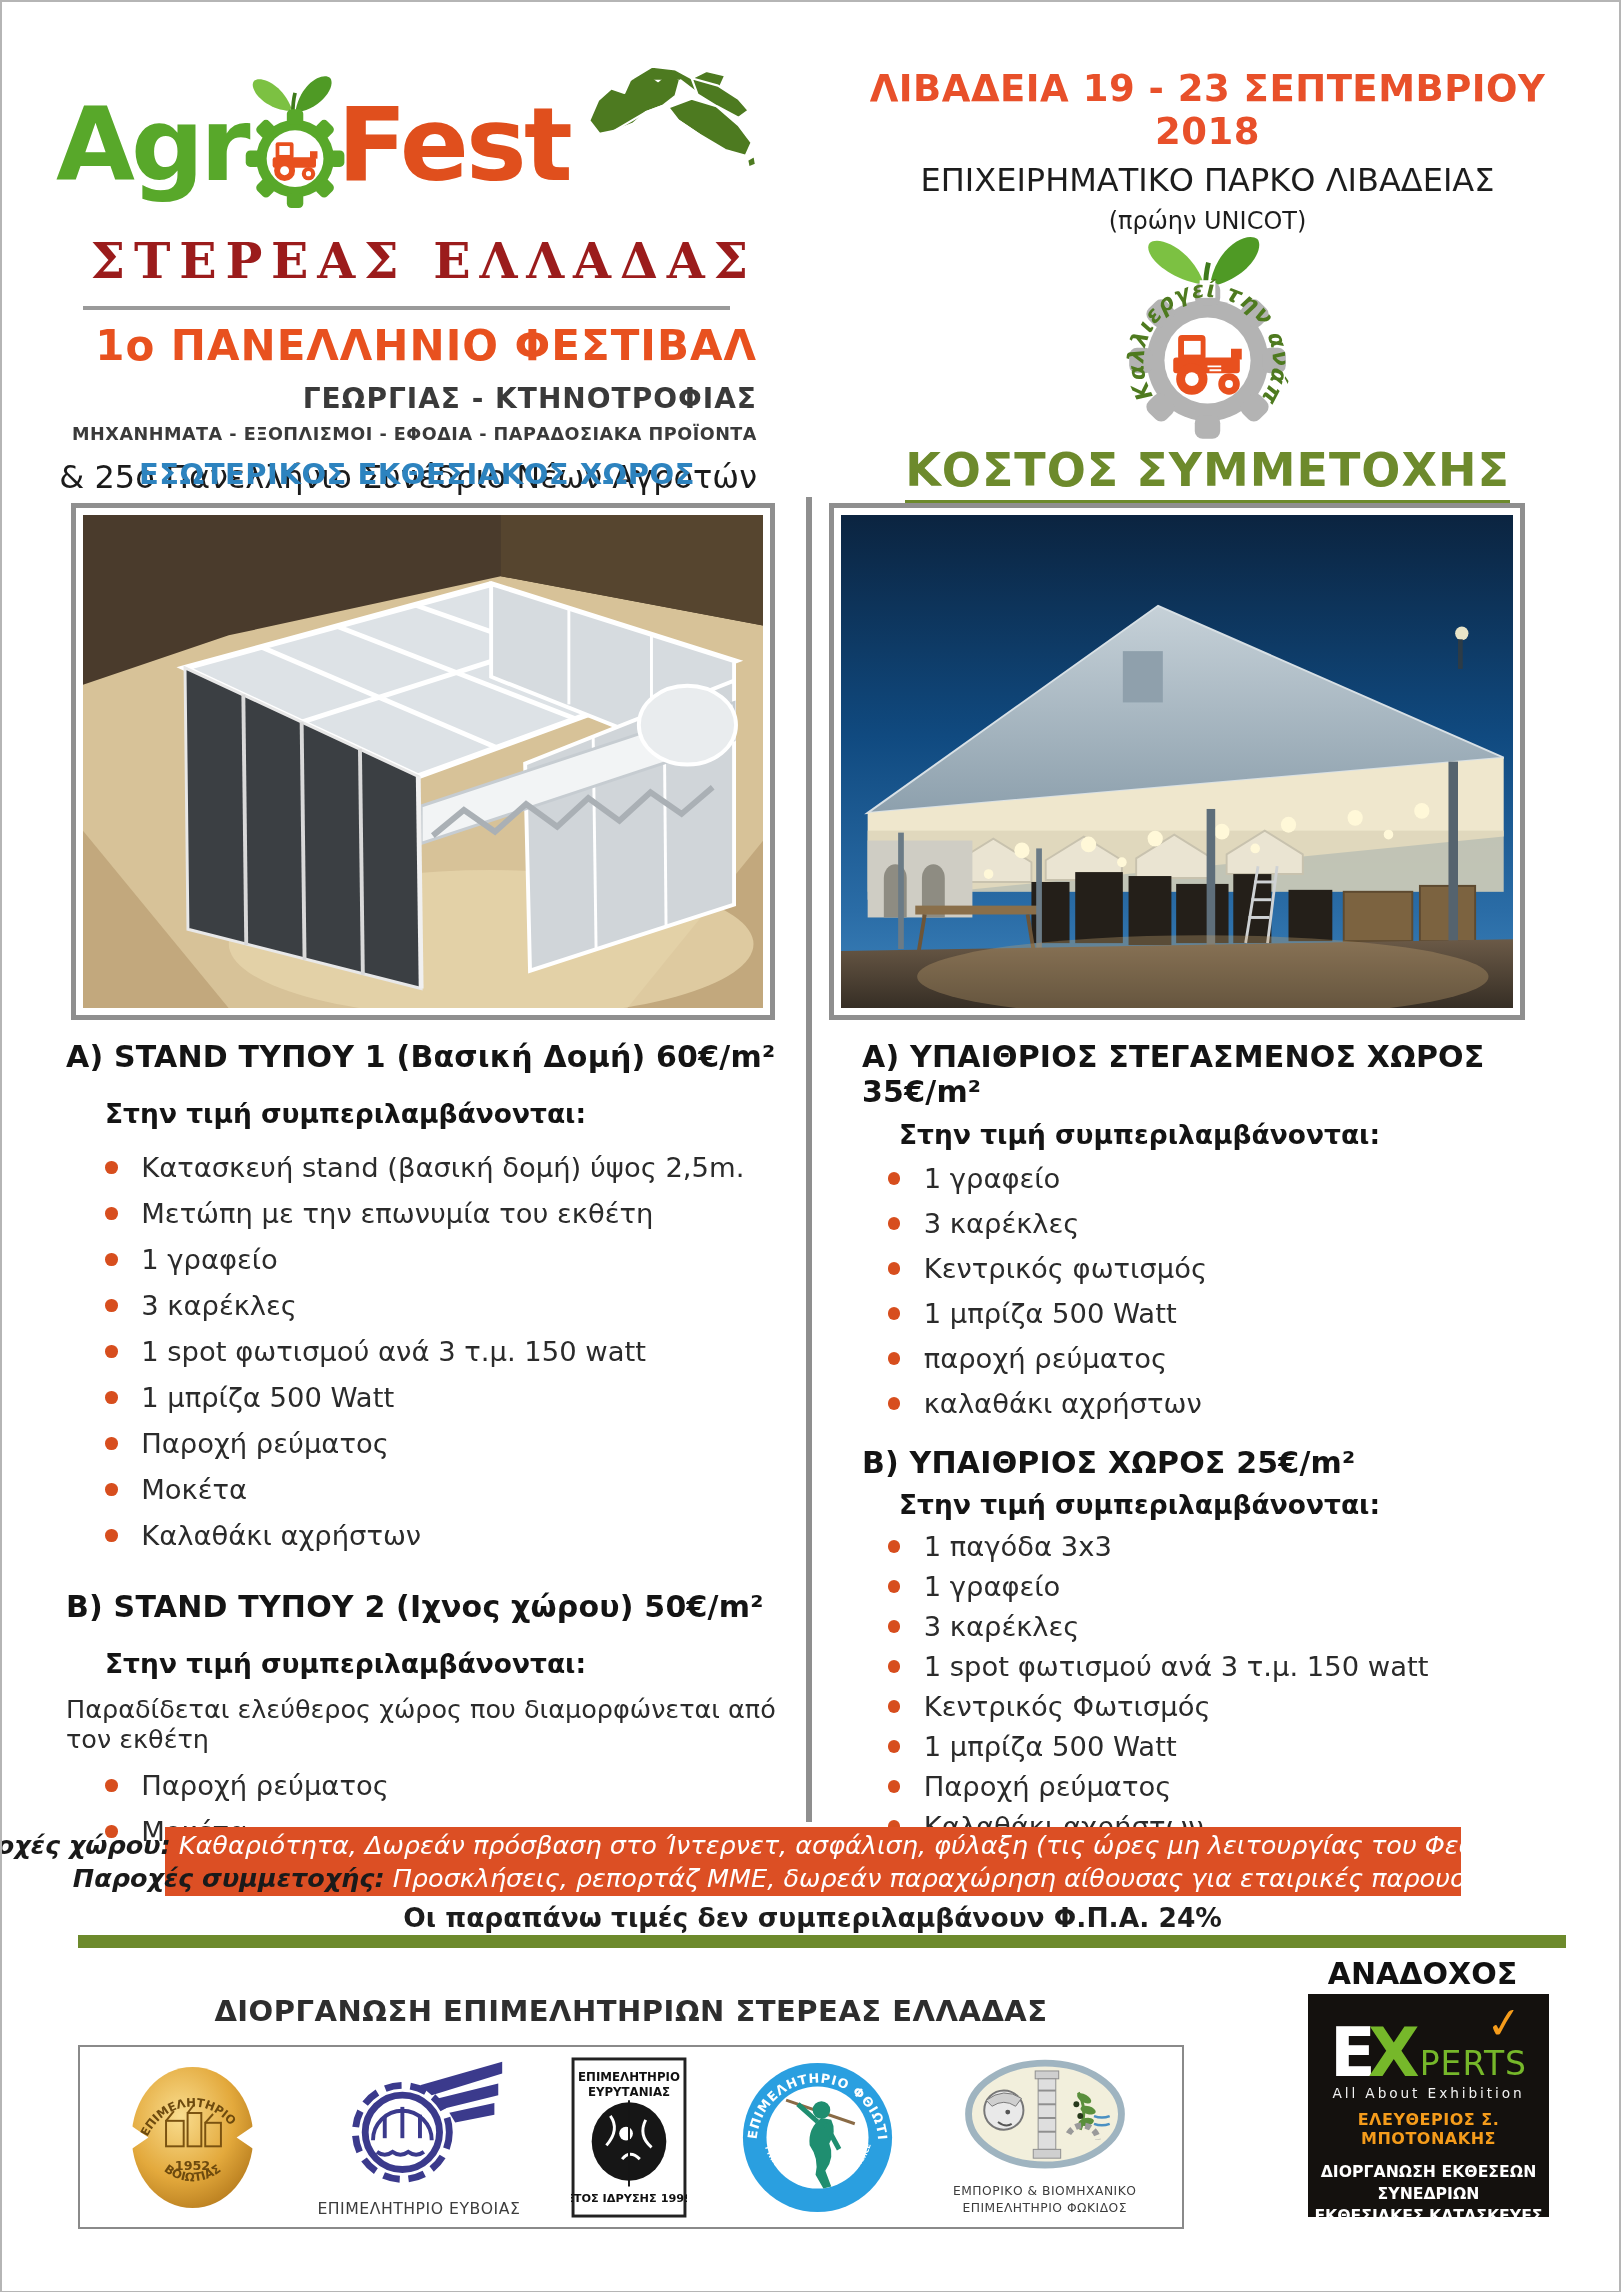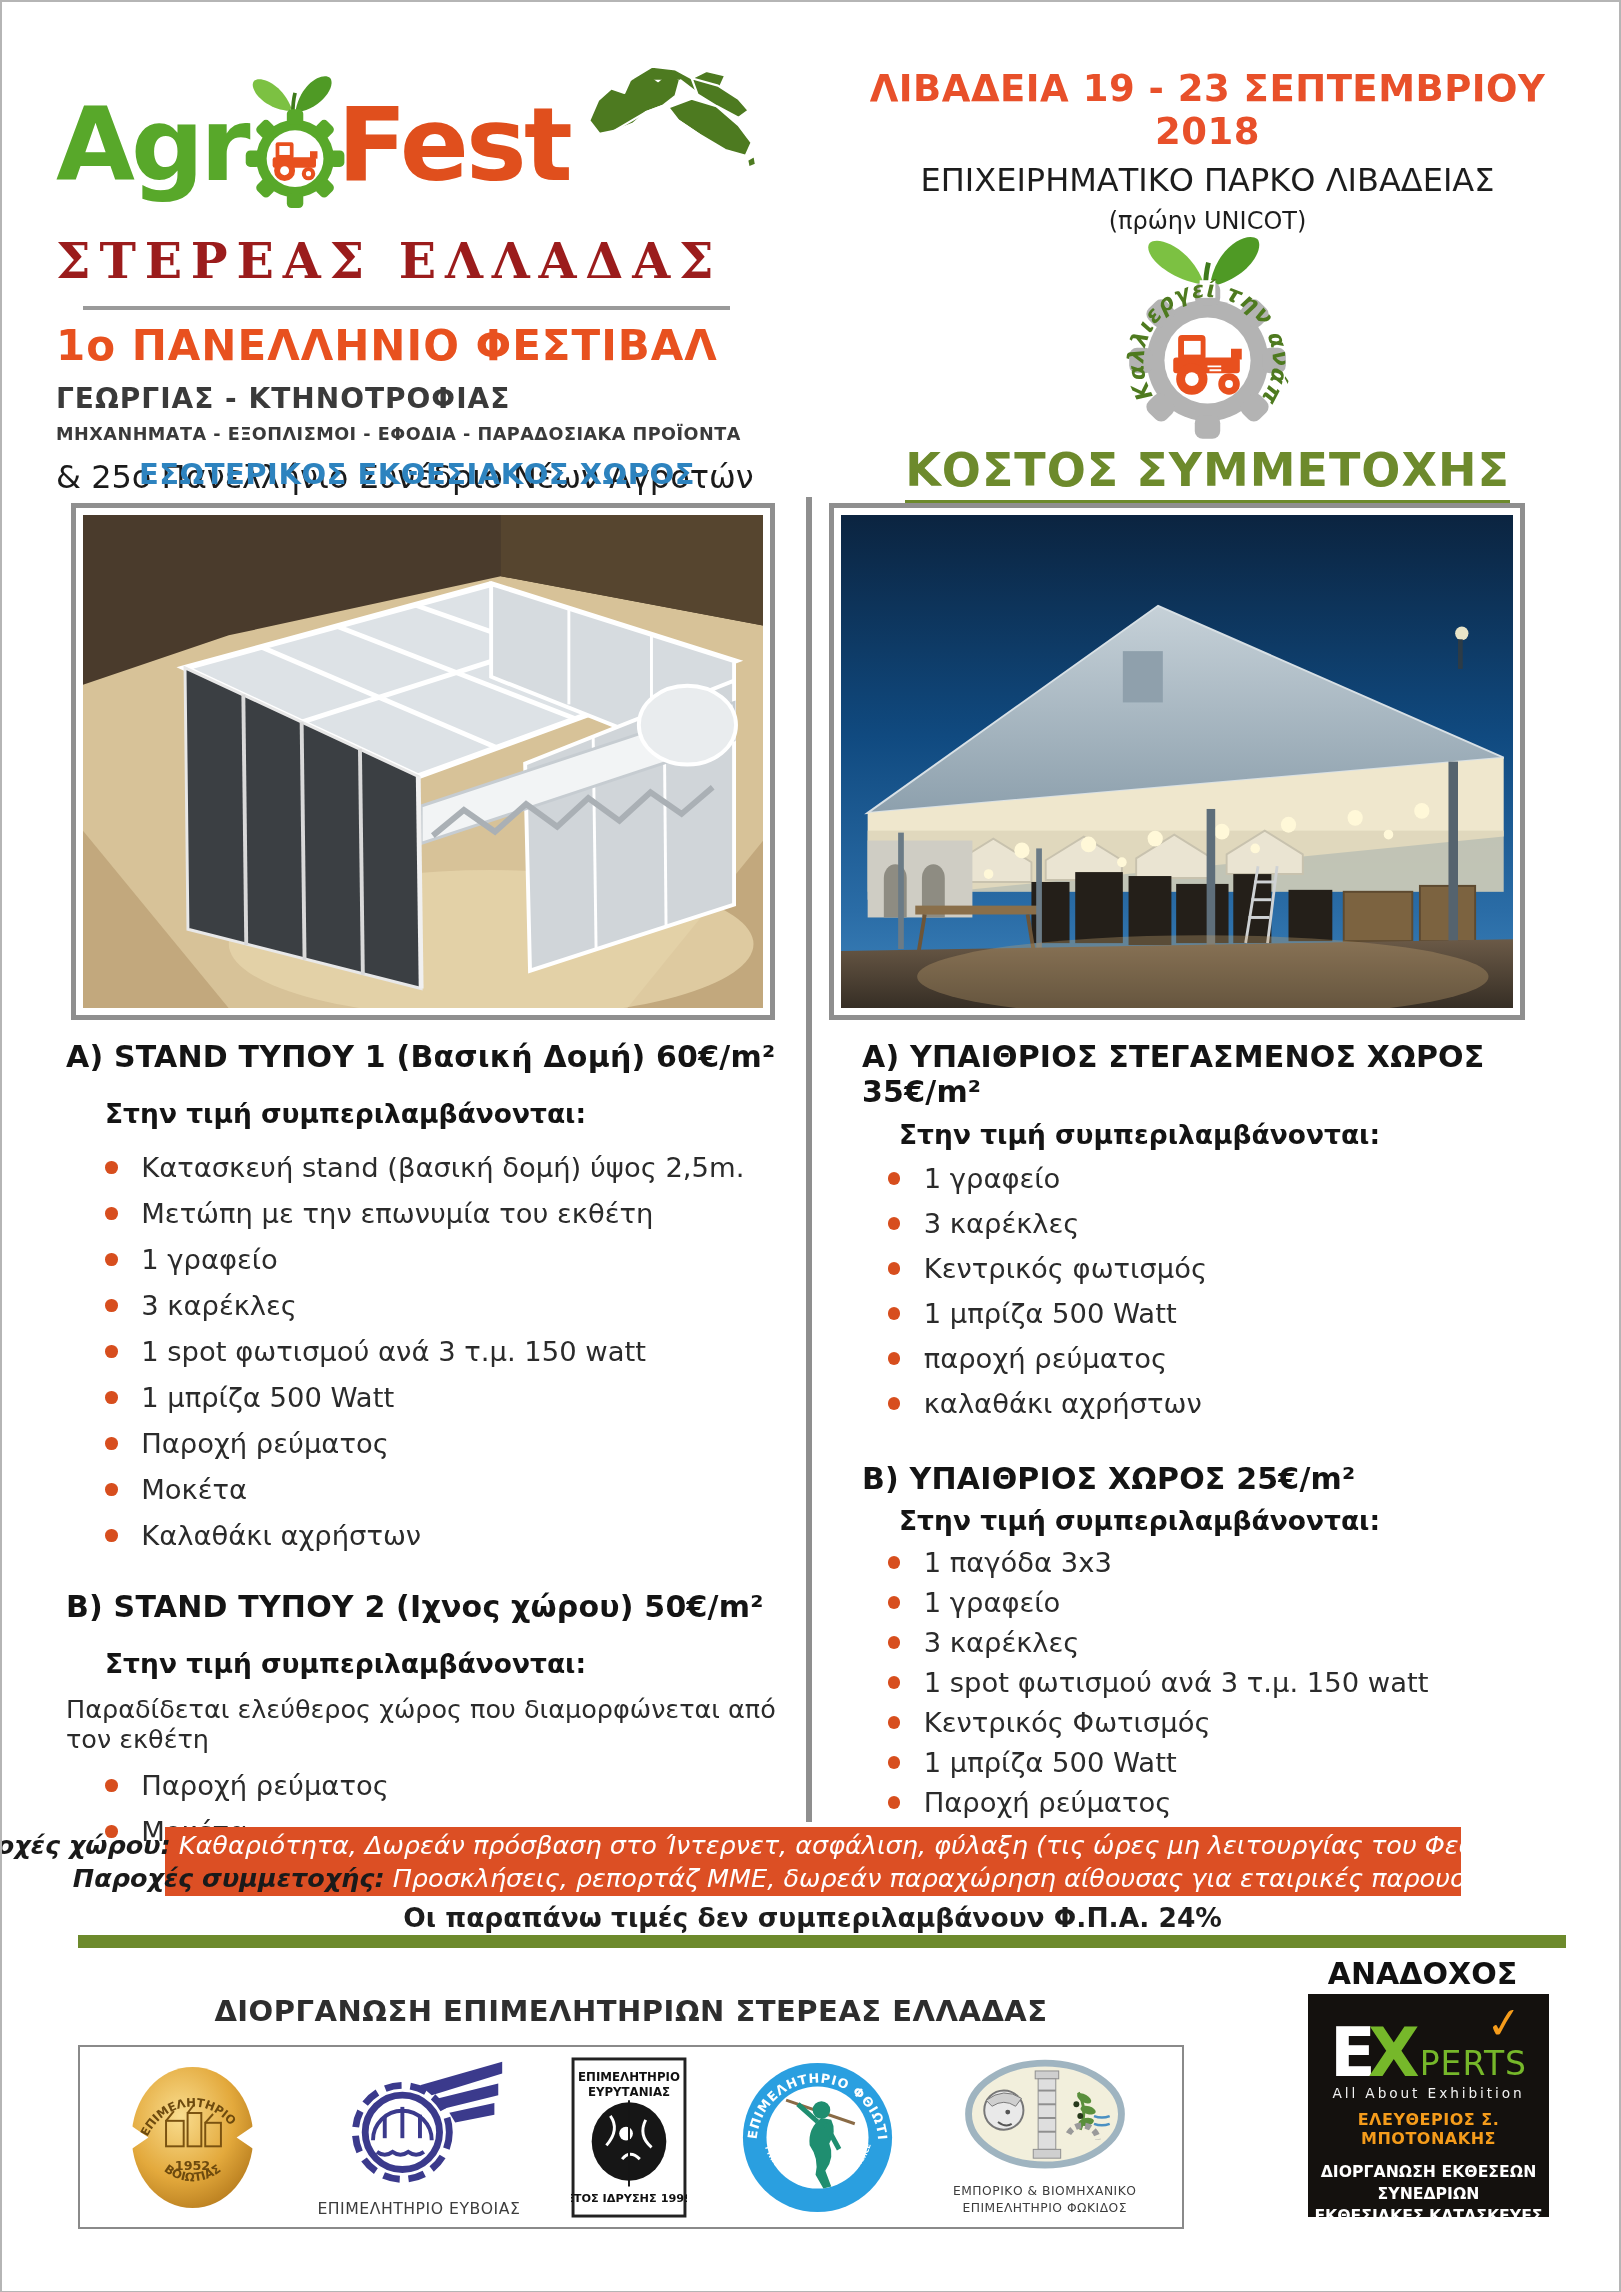--- a/index.html
+++ b/index.html
@@ -3,21 +3,21 @@
 <meta charset="utf-8">
 <style>
   html,body{margin:0;padding:0;background:#e9e9e9;}
   .page{
     position:relative;width:1621px;height:2293px;margin:0 auto;
     background:#ffffff;border:2px solid #b5b5b5;box-sizing:border-box;
     font-family:"DejaVu Sans","Liberation Sans",sans-serif;overflow:hidden;
   }
   .abs{position:absolute;}
   
-  .header-left{left:54px;top:54px;width:701px;text-align:left;}
+  .header-left{left:54px;top:54px;width:701px;text-align:right;}
   .logo-row{display:flex;align-items:center;justify-content:center;height:176px;}
   .logo-agr{font-size:102px;font-weight:bold;color:#58a82a;letter-spacing:-3.9px;}
   .logo-fest{font-size:102px;font-weight:bold;color:#e04f1d;letter-spacing:-2.9px;margin-left:-5.9px;}
   .logo-gear-svg{width:147px;height:186px;margin:0 -7.8px;position:relative;top:-3.9px;}
   .logo-map-svg{width:230px;height:147px;margin-left:11.8px;position:relative;top:-25.5px;}
   .stereas{margin-top:0px;font-family:"DejaVu Serif","Liberation Serif",serif;
     font-size:49px;font-weight:bold;color:#9b1c1c;letter-spacing:8.8px;}
   .rule{height:3.9px;background:#9a9a9a;margin:15.7px 27.4px 11.8px 27.4px;}
   .fest1{font-size:42px;font-weight:bold;color:#e8511f;letter-spacing:1px;}
   .georgias{margin-top:11.8px;font-size:28px;font-weight:bold;color:#3a3a3a;letter-spacing:1px;}
@@ -50,21 +50,21 @@
   .col-left .intro{margin:23.5px 0 15.7px 39px;}
   .col-right .intro{margin:9.8px 0 5.9px 37px;}
   ul.blt{list-style:none;margin:0;padding:0;}
   ul.blt li{display:flex;align-items:center;font-size:27.4px;color:#2b2b2b;}
   .col-left ul.blt li{height:46px;padding-left:39px;}
   .col-right ul.blt.sp46 li{height:45px;padding-left:25.5px;}
   .col-right ul.blt.sp41 li{height:40px;padding-left:25.5px;}
   .dot{flex:0 0 auto;width:12.7px;height:12.7px;border-radius:50%;background:#d74e1e;margin-right:23.5px;}
   .note{font-size:25.5px;color:#2b2b2b;margin:5.9px 0 7.8px 0;}
   .head-b{margin-top:31px;}
-  .col-right .head-b{margin-top:35px;}
+  .col-right .head-b{margin-top:19px;}
   
   .banner{left:163px;top:1825px;width:1296px;height:69px;background:#dc4f24;
     display:flex;flex-direction:column;justify-content:center;align-items:center;}
   .banner .line{font-size:25.5px;font-style:italic;color:#ffffff;line-height:33px;white-space:nowrap;}
   .banner .lbl{color:#1a1a1a;font-weight:bold;}
   .vat{left:0;top:1900px;width:1621px;text-align:center;font-size:26.5px;font-weight:bold;color:#1d1d1d;}
   .greenbar{left:76px;top:1933px;width:1488px;height:12.7px;background:#6d8a2c;}
   
   .anadoxos{left:1294px;top:1954px;width:253px;text-align:center;font-size:30px;font-weight:bold;color:#111;}
   .org-title{left:76px;top:1992px;width:1106px;text-align:center;font-size:29px;font-weight:bold;color:#2e2e2e;letter-spacing:0.5px;}

